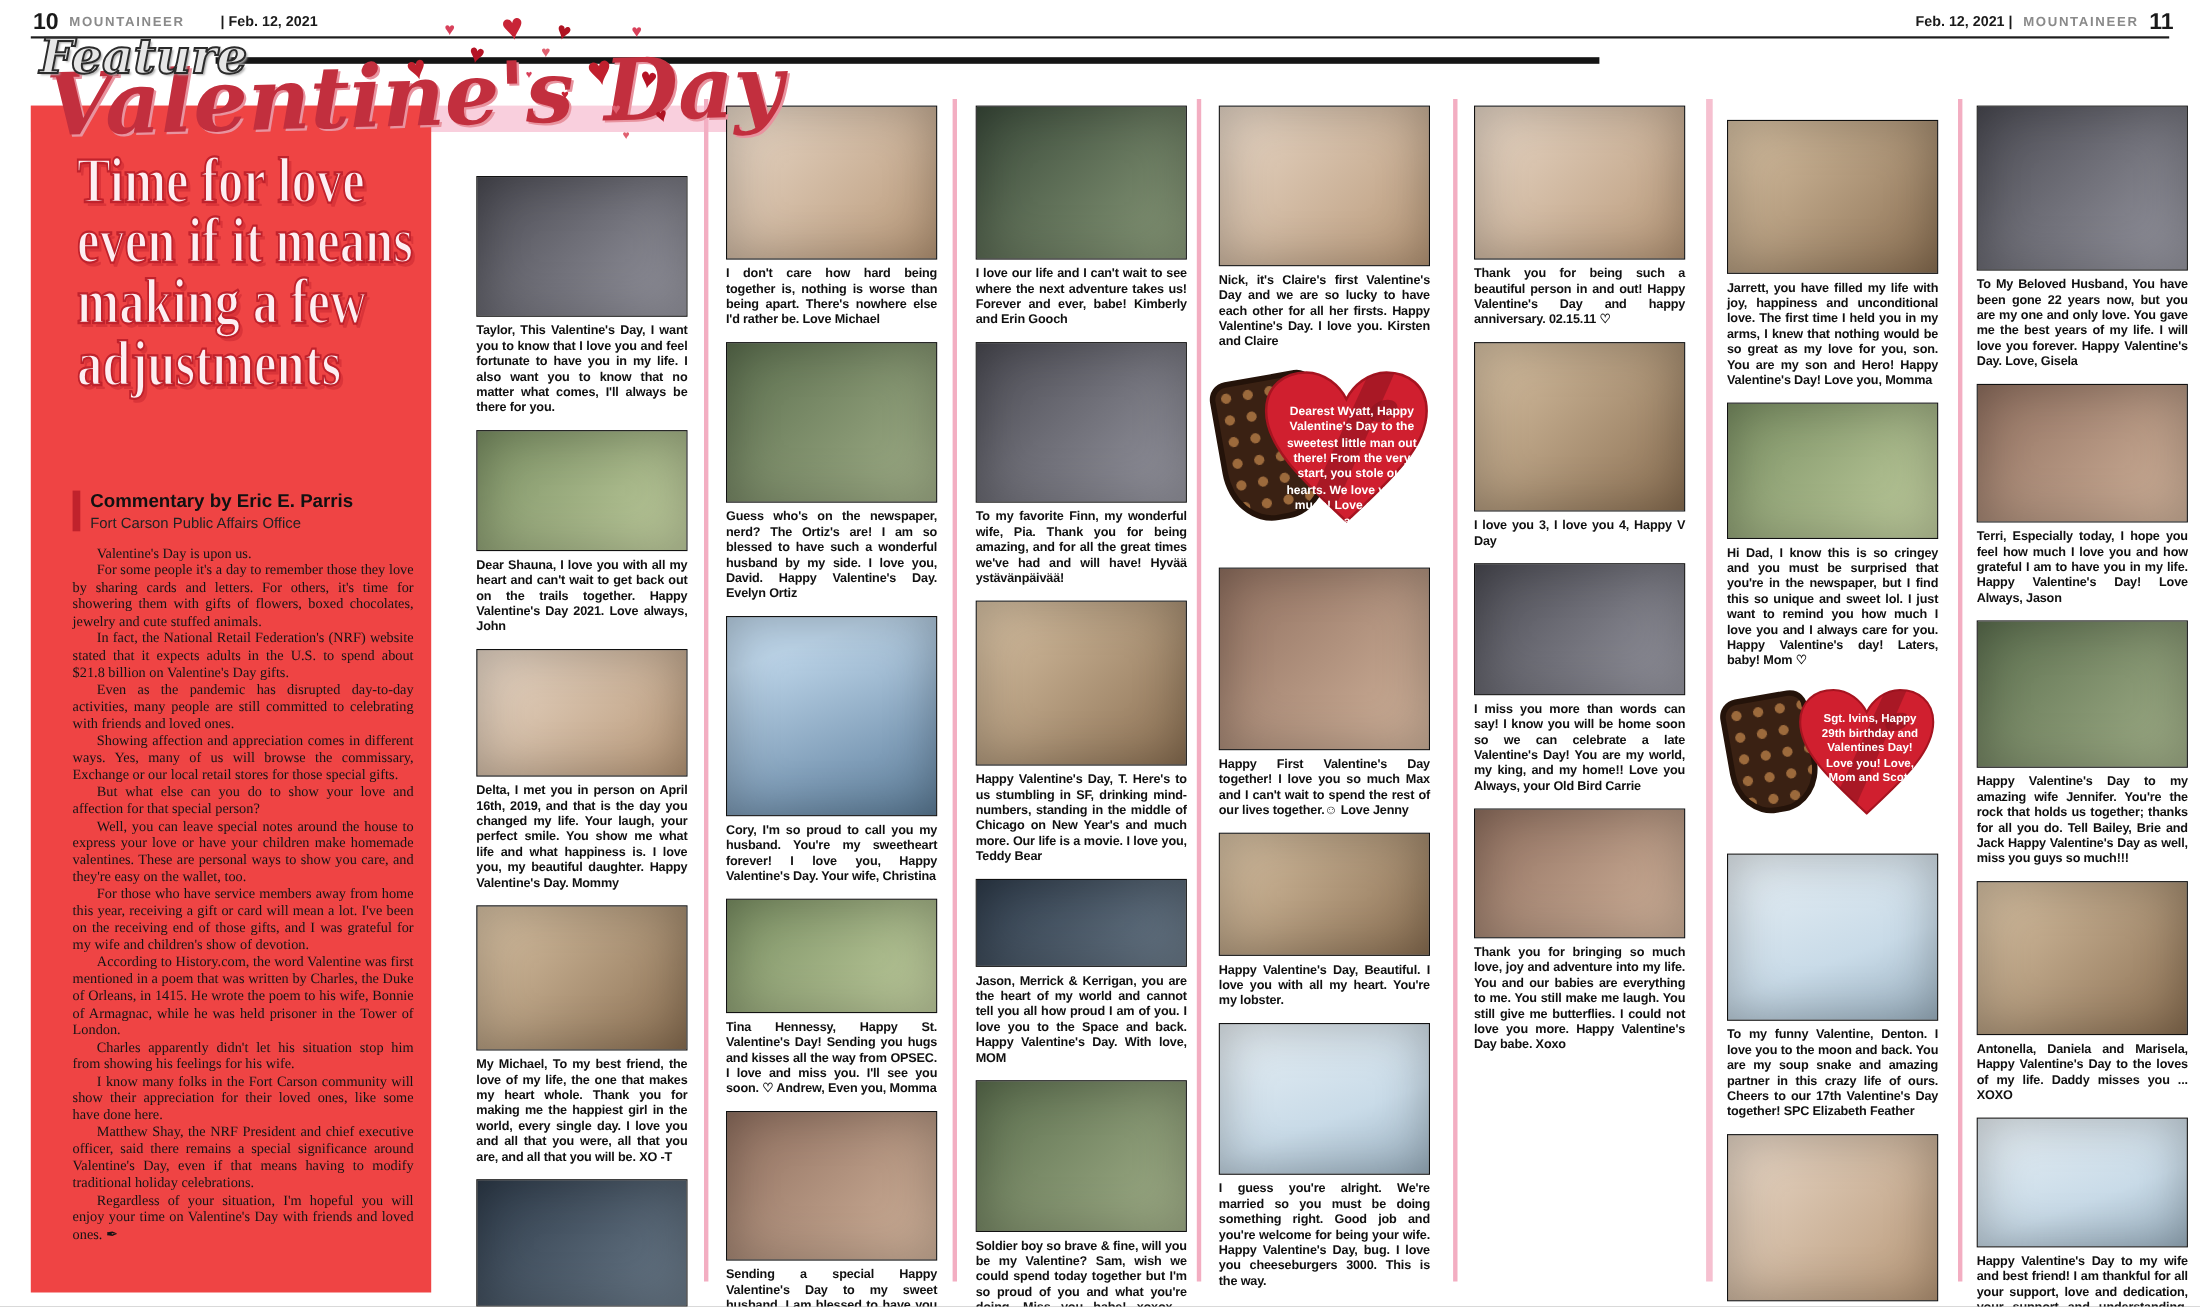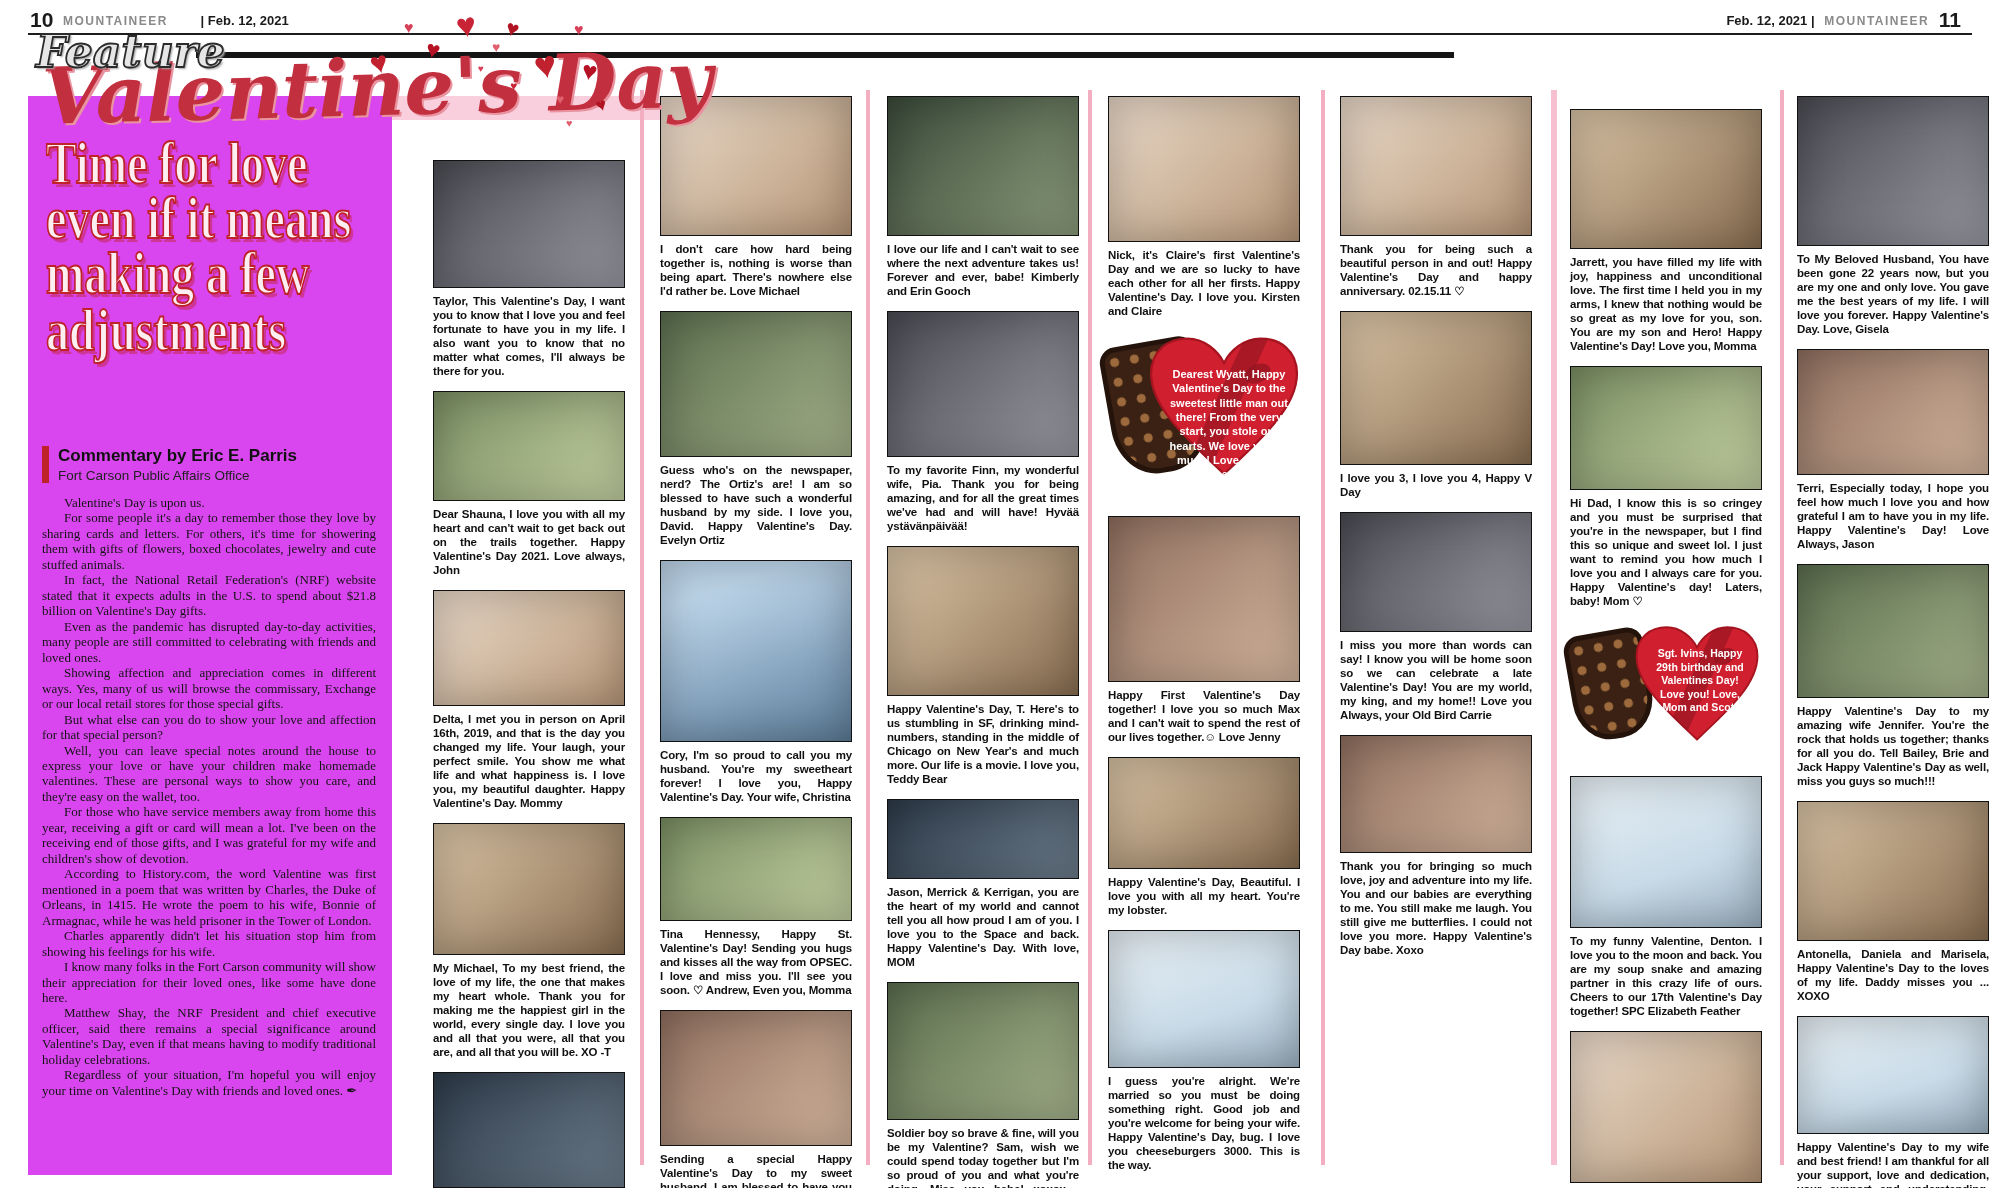--- a/index.html
+++ b/index.html
@@ -2,38 +2,38 @@
 <html><head>
 <meta charset="utf-8">
 <style>
   * { margin:0; padding:0; box-sizing:border-box; }
   body { background:#888; font-family:"Liberation Sans", sans-serif; }
   .page { position:relative; width:2000px; height:1188px; background:#ffffff; overflow:hidden; margin:0 auto; }
 
   
   .hdr { position:absolute; top:8px; font-size:13px; color:#1a1a1a; }
   .hdr-left { left:30px; }
-  .hdr-right { right:39px; text-align:right; }
+  .hdr-right { right:24px; text-align:right; }
   .pgnum { font-size:21px; font-weight:bold; vertical-align:-2px; }
   .masthead { color:#8a8a8a; font-weight:bold; letter-spacing:1.5px; font-size:12px; margin:0 6px; }
   .hdr-date { font-weight:bold; font-size:13px;margin-left:23px; }
   .hdr-rule { position:absolute; top:33px; left:28px; width:1944px; height:2px; background:#1d1d1d; }
 
   
   .feature-script { position:absolute; left:36px; top:26px; font-family:"DejaVu Serif", serif; font-style:italic; font-weight:bold; font-size:44px; color:#e6e6e6; -webkit-text-stroke:1.8px #2b2b2b; text-shadow:2px 2px 2px #aaa; z-index:6; }
   .feature-rule { position:absolute; left:196px; top:52px; width:1258px; height:6px; background:#151515; z-index:1; }
 
   
   .title-band { position:absolute; left:28px; top:96px; width:676px; height:24px; background:#f9cfdd; }
   .valentine-title { position:absolute; left:42px; top:42px; font-family:"DejaVu Serif", serif; font-style:italic; font-weight:bold; font-size:78px; color:#c22f3e; text-shadow:2px 2px 0 #e8939f; transform:rotate(-1.5deg); z-index:5; white-space:nowrap; }
   .hearts-cluster { position:absolute; left:360px; top:0; width:250px; height:140px; z-index:6; }
   .hearts-cluster span { position:absolute; line-height:1; }
 
   
-  .pink-box { position:absolute; left:28px; top:96px; width:364px; height:1079px; background:#d946ef; z-index:2; overflow:hidden; }
+  .pink-box { position:absolute; left:28px; top:96px; width:364px; height:1079px; background:#ef4444; z-index:2; overflow:hidden;padding-left:24px; }
   .headline { margin:40px 14px 0 18px; font-family:"Liberation Serif", serif; font-weight:bold; font-size:46px; line-height:0.94; letter-spacing:0px; color:#fdeef2; -webkit-text-stroke:1.6px #c0222c; text-shadow:3px 3px 0 rgba(192,34,44,0.45); transform:scaleY(1.28); transform-origin:top left; height:292px; }
   .byline { margin:18px 14px 0 14px; border-left:7px solid #c0222c; padding-left:9px; }
   .byline .by { font-weight:bold; font-size:17px; color:#111; }
   .byline .org { font-size:13.5px; color:#222; margin-top:2px; }
   .body-text { margin:12px 16px 0 14px; font-family:"Liberation Serif", serif; font-size:13px; line-height:1.19; color:#141414; text-align:justify; }
   .body-text p { text-indent:22px; margin:0; }
 
   
   .col { position:absolute; top:96px; width:192px; }
   .item { margin-bottom:13px; }

